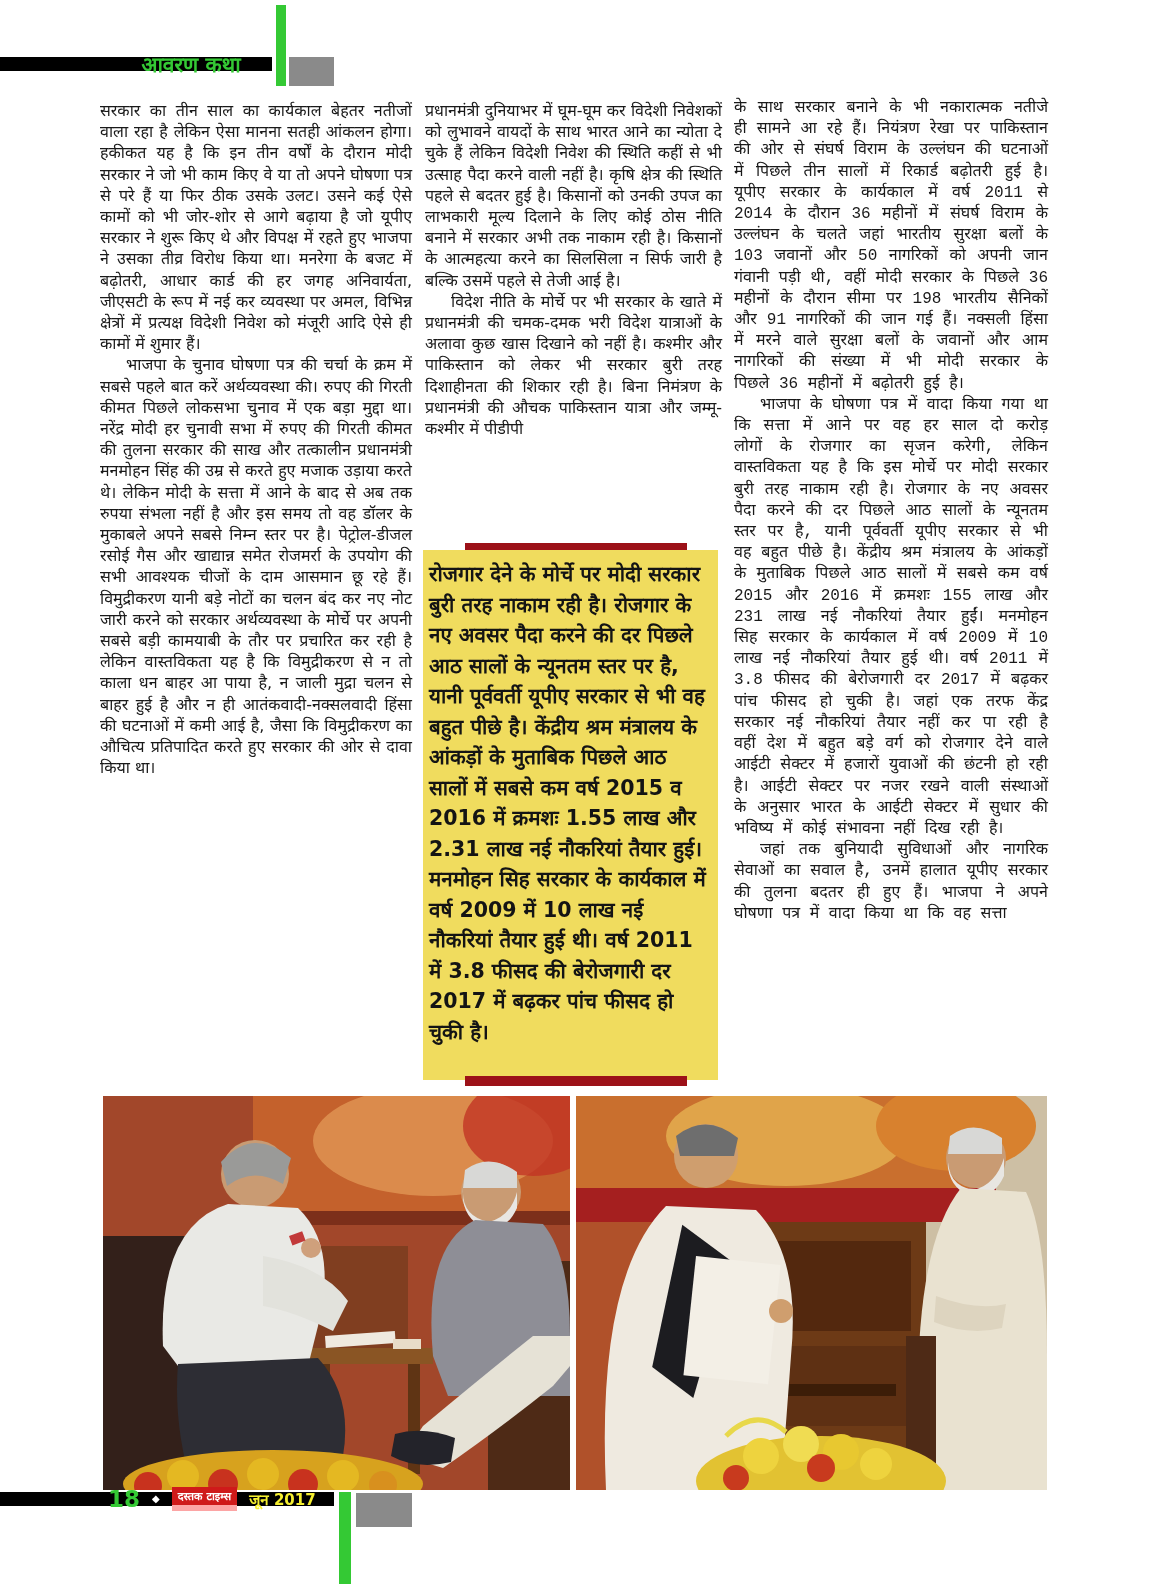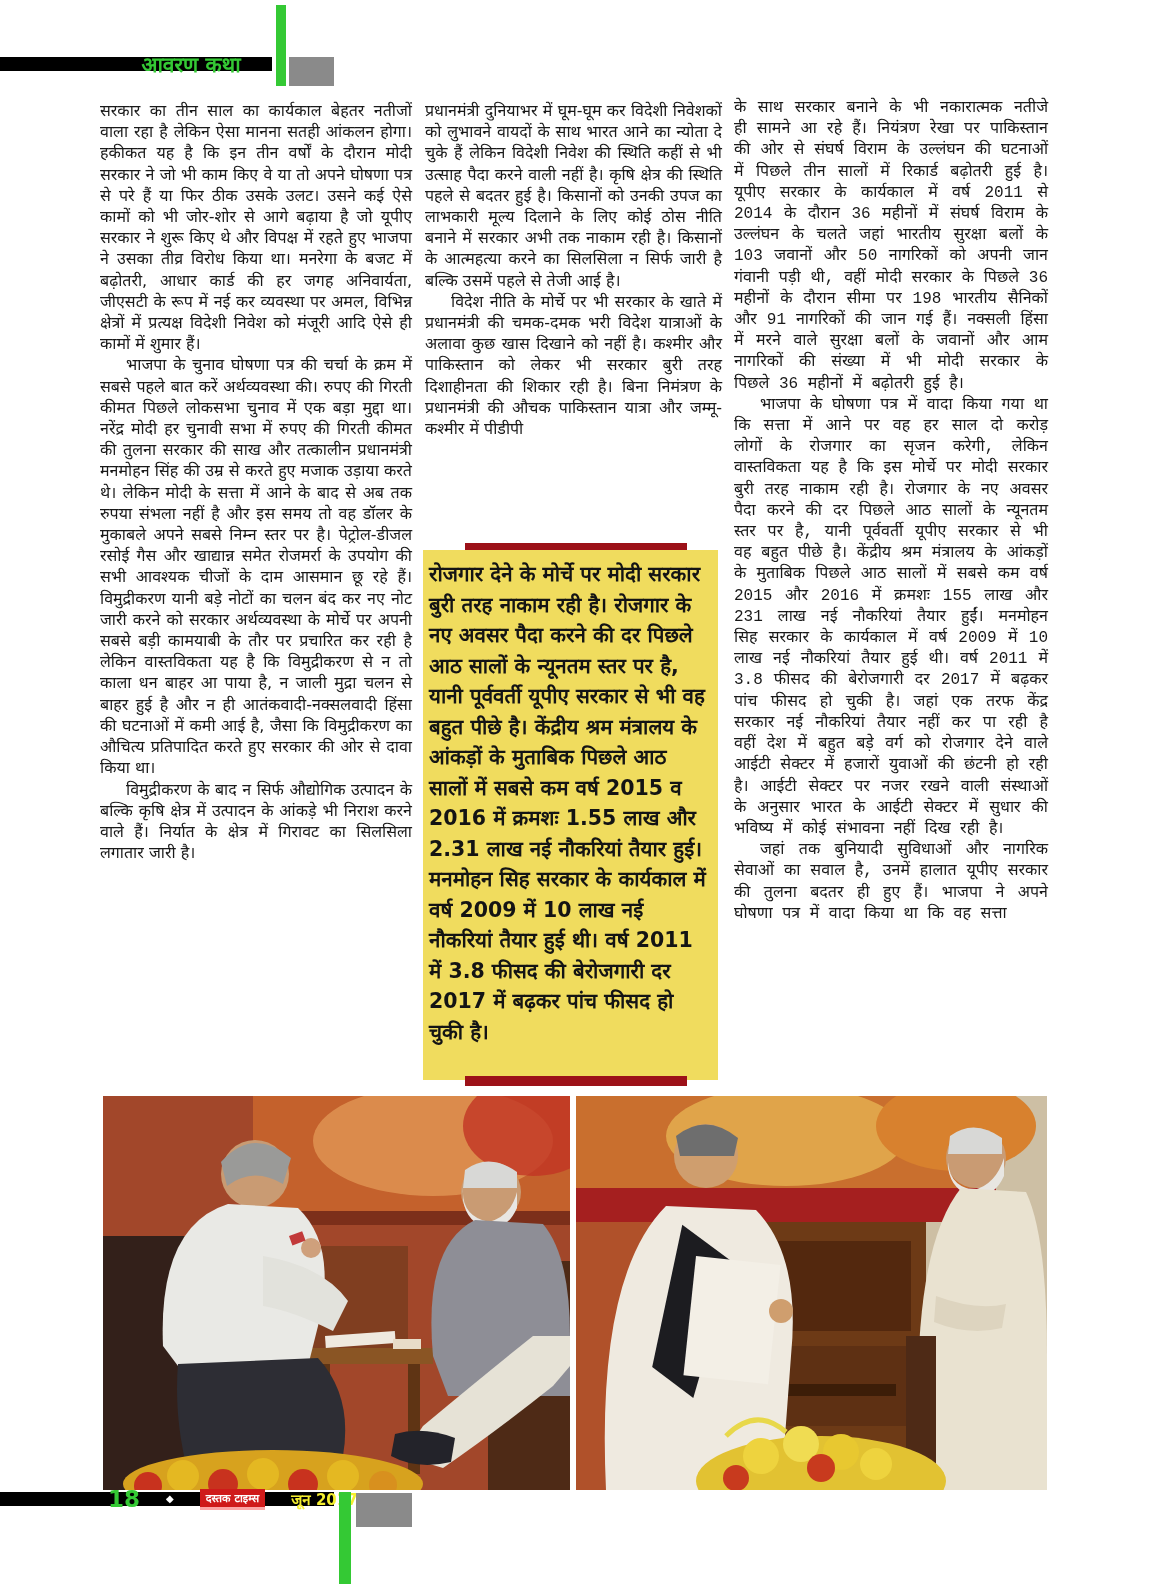--- a/index.html
+++ b/index.html
@@ -31,45 +31,44 @@
   .hl-rule{position:absolute;left:465px;width:222px;height:10px;background:#9c1118;}
   .hl-rule.top{top:543px;}
   .hl-rule.bottom{top:1076px;}
   
   .photo{position:absolute;top:1096px;height:394px;overflow:hidden;}
   #photo-left{left:103px;width:467px;}
   #photo-right{left:576px;width:471px;}
   
   .footer-black-bar{
     position:absolute;left:0;top:1492px;width:334px;height:14px;background:#000;
-    display:flex;align-items:center;gap:26px;padding-left:108px;box-sizing:border-box;
+    display:flex;align-items:center;gap:12px;padding-left:108px;box-sizing:border-box;
   }
   .footer-page-num{color:#34c934;font-size:23px;font-weight:bold;line-height:1;}
   .footer-diamond{color:#ffffff;font-size:10px;line-height:1;}
   .footer-logo{
     background:#cf1a1a;color:#fff;font-size:11px;font-weight:bold;line-height:1;
-    padding:4px 6px 3px 6px;border-bottom:3px solid #fca5a5;white-space:nowrap;
+    padding:4px 6px 3px 6px;border-bottom:6px solid #fca5a5;white-space:nowrap;
   }
   .footer-date{color:#f5ef2f;font-size:15px;font-weight:bold;white-space:nowrap;}
   .footer-green-bar{position:absolute;left:339px;top:1492px;width:12px;height:92px;background:#34c934;}
   .footer-gray-box{position:absolute;left:356px;top:1493px;width:56px;height:34px;background:#8a8a8a;}
 </style>
 </head>
 <body>
 
 <div class="green-bar-top"></div>
 <div class="header-black-bar">
   <span class="header-title">आवरण कथा</span>
 </div>
 <div class="header-gray-box"></div>
 
 <div id="col1" class="col">
   <p>सरकार का तीन साल का कार्यकाल बेहतर नतीजों वाला रहा है लेकिन ऐसा मानना सतही आंकलन होगा। हकीकत यह है कि इन तीन वर्षों के दौरान मोदी सरकार ने जो भी काम किए वे या तो अपने घोषणा पत्र से परे हैं या फिर ठीक उसके उलट। उसने कई ऐसे कामों को भी जोर-शोर से आगे बढ़ाया है जो यूपीए सरकार ने शुरू किए थे और विपक्ष में रहते हुए भाजपा ने उसका तीव्र विरोध किया था। मनरेगा के बजट में बढ़ोतरी, आधार कार्ड की हर जगह अनिवार्यता, जीएसटी के रूप में नई कर व्यवस्था पर अमल, विभिन्न क्षेत्रों में प्रत्यक्ष विदेशी निवेश को मंजूरी आदि ऐसे ही कामों में शुमार हैं।</p>
   <p class="ind">भाजपा के चुनाव घोषणा पत्र की चर्चा के क्रम में सबसे पहले बात करें अर्थव्यवस्था की। रुपए की गिरती कीमत पिछले लोकसभा चुनाव में एक बड़ा मुद्दा था। नरेंद्र मोदी हर चुनावी सभा में रुपए की गिरती कीमत की तुलना सरकार की साख और तत्कालीन प्रधानमंत्री मनमोहन सिंह की उम्र से करते हुए मजाक उड़ाया करते थे। लेकिन मोदी के सत्ता में आने के बाद से अब तक रुपया संभला नहीं है और इस समय तो वह डॉलर के मुकाबले अपने सबसे निम्न स्तर पर है। पेट्रोल-डीजल रसोई गैस और खाद्यान्न समेत रोजमर्रा के उपयोग की सभी आवश्यक चीजों के दाम आसमान छू रहे हैं। विमुद्रीकरण यानी बड़े नोटों का चलन बंद कर नए नोट जारी करने को सरकार अर्थव्यवस्था के मोर्चे पर अपनी सबसे बड़ी कामयाबी के तौर पर प्रचारित कर रही है लेकिन वास्तविकता यह है कि विमुद्रीकरण से न तो काला धन बाहर आ पाया है, न जाली मुद्रा चलन से बाहर हुई है और न ही आतंकवादी-नक्सलवादी हिंसा की घटनाओं में कमी आई है, जैसा कि विमुद्रीकरण का औचित्य प्रतिपादित करते हुए सरकार की ओर से दावा किया था।</p>
-  <p class="ind">विमुद्रीकरण के बाद न सिर्फ औद्योगिक उत्पादन के बल्कि कृषि क्षेत्र में उत्पादन के आंकड़े भी निराश करने वाले हैं। निर्यात के क्षेत्र में गिरावट का सिलसिला लगातार जारी है।</p>
 </div>
 
 <div id="col2" class="col">
   <p>प्रधानमंत्री दुनियाभर में घूम-घूम कर विदेशी निवेशकों को लुभावने वायदों के साथ भारत आने का न्योता दे चुके हैं लेकिन विदेशी निवेश की स्थिति कहीं से भी उत्साह पैदा करने वाली नहीं है। कृषि क्षेत्र की स्थिति पहले से बदतर हुई है। किसानों को उनकी उपज का लाभकारी मूल्य दिलाने के लिए कोई ठोस नीति बनाने में सरकार अभी तक नाकाम रही है। किसानों के आत्महत्या करने का सिलसिला न सिर्फ जारी है बल्कि उसमें पहले से तेजी आई है।</p>
   <p class="ind">विदेश नीति के मोर्चे पर भी सरकार के खाते में प्रधानमंत्री की चमक-दमक भरी विदेश यात्राओं के अलावा कुछ खास दिखाने को नहीं है। कश्मीर और पाकिस्तान को लेकर भी सरकार बुरी तरह दिशाहीनता की शिकार रही है। बिना निमंत्रण के प्रधानमंत्री की औचक पाकिस्तान यात्रा और जम्मू-कश्मीर में पीडीपी</p>
 </div>
 
 <div id="col3" class="col">
   <p>के साथ सरकार बनाने के भी नकारात्मक नतीजे ही सामने आ रहे हैं। नियंत्रण रेखा पर पाकिस्तान की ओर से संघर्ष विराम के उल्लंघन की घटनाओं में पिछले तीन सालों में रिकार्ड बढ़ोतरी हुई है। यूपीए सरकार के कार्यकाल में वर्ष 2011 से 2014 के दौरान 36 महीनों में संघर्ष विराम के उल्लंघन के चलते जहां भारतीय सुरक्षा बलों के 103 जवानों और 50 नागरिकों को अपनी जान गंवानी पड़ी थी, वहीं मोदी सरकार के पिछले 36 महीनों के दौरान सीमा पर 198 भारतीय सैनिकों और 91 नागरिकों की जान गई हैं। नक्सली हिंसा में मरने वाले सुरक्षा बलों के जवानों और आम नागरिकों की संख्या में भी मोदी सरकार के पिछले 36 महीनों में बढ़ोतरी हुई है।</p>
   <p class="ind">भाजपा के घोषणा पत्र में वादा किया गया था कि सत्ता में आने पर वह हर साल दो करोड़ लोगों के रोजगार का सृजन करेगी, लेकिन वास्तविकता यह है कि इस मोर्चे पर मोदी सरकार बुरी तरह नाकाम रही है। रोजगार के नए अवसर पैदा करने की दर पिछले आठ सालों के न्यूनतम स्तर पर है, यानी पूर्ववर्ती यूपीए सरकार से भी वह बहुत पीछे है। केंद्रीय श्रम मंत्रालय के आंकड़ों के मुताबिक पिछले आठ सालों में सबसे कम वर्ष 2015 और 2016 में क्रमशः 155 लाख और 231 लाख नई नौकरियां तैयार हुईं। मनमोहन सिह सरकार के कार्यकाल में वर्ष 2009 में 10 लाख नई नौकरियां तैयार हुई थी। वर्ष 2011 में 3.8 फीसद की बेरोजगारी दर 2017 में बढ़कर पांच फीसद हो चुकी है। जहां एक तरफ केंद्र सरकार नई नौकरियां तैयार नहीं कर पा रही है वहीं देश में बहुत बड़े वर्ग को रोजगार देने वाले आईटी सेक्टर में हजारों युवाओं की छंटनी हो रही है। आईटी सेक्टर पर नजर रखने वाली संस्थाओं के अनुसार भारत के आईटी सेक्टर में सुधार की भविष्य में कोई संभावना नहीं दिख रही है।</p>

